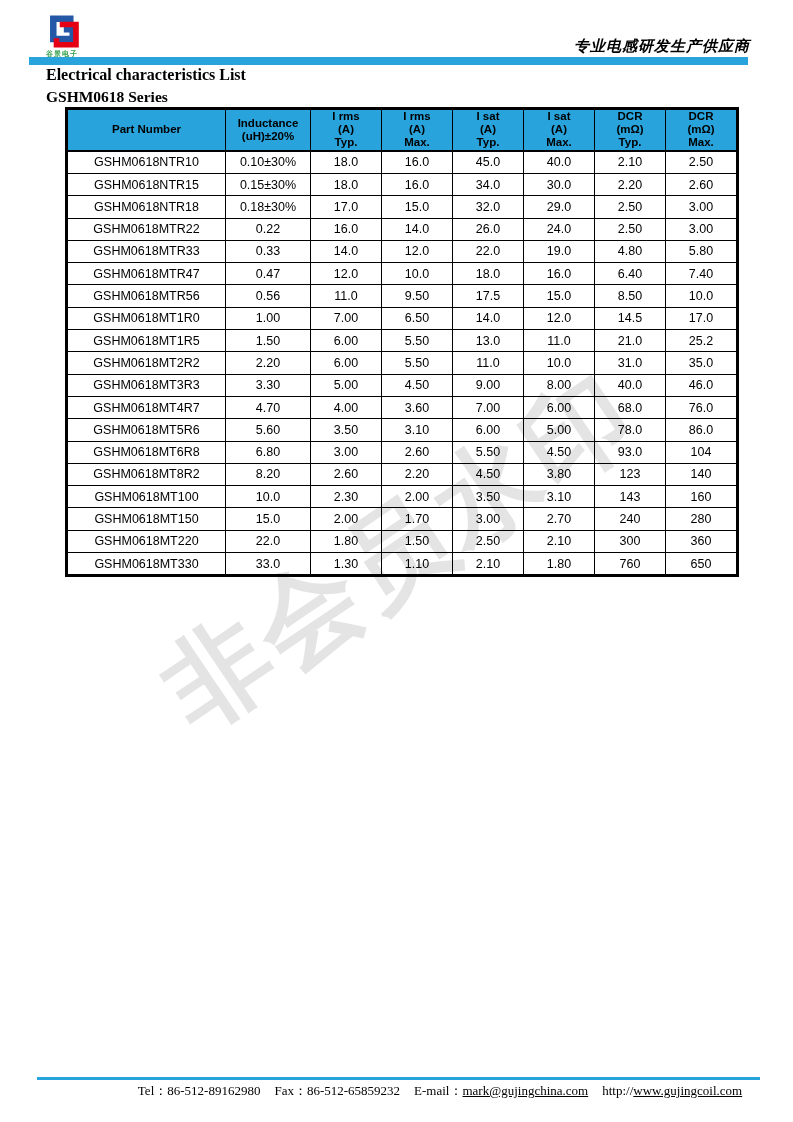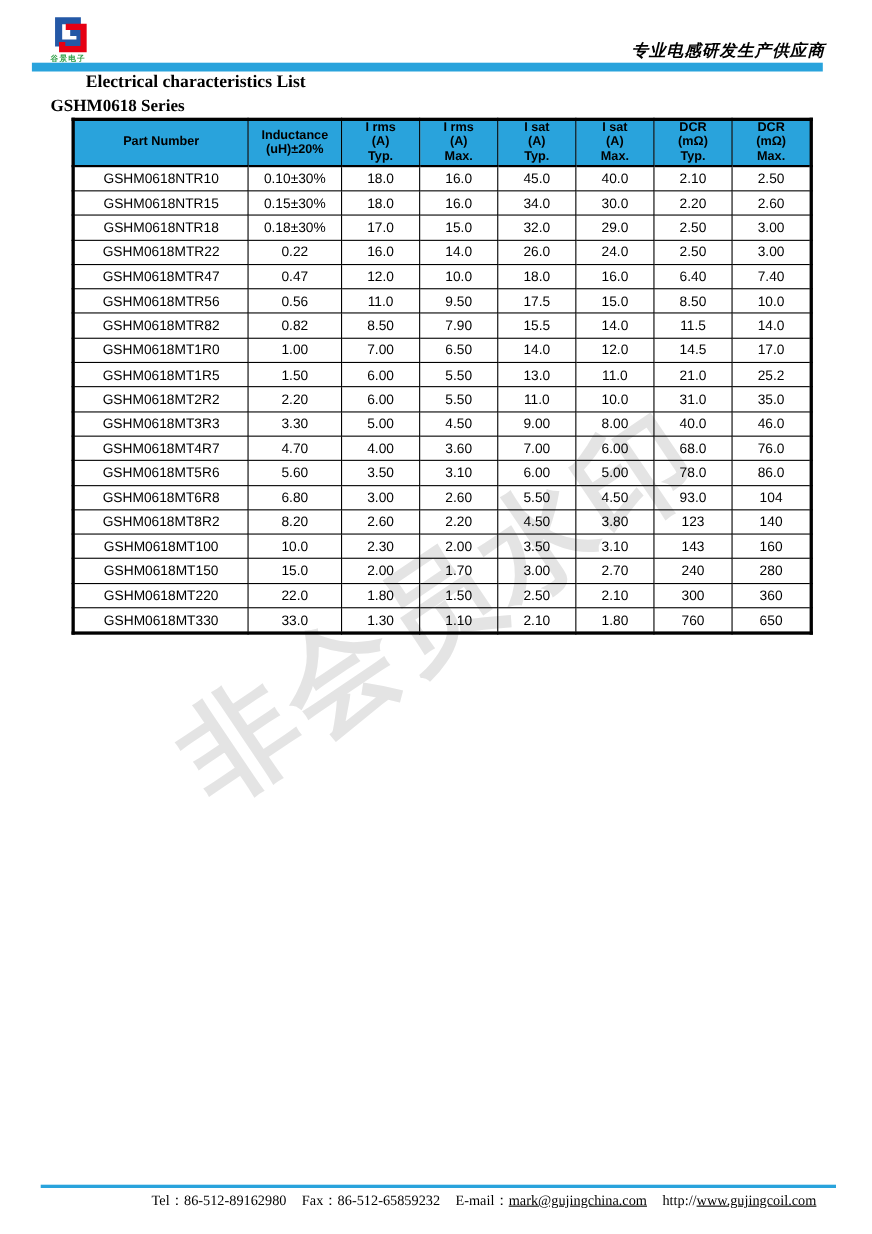--- a/index.html
+++ b/index.html
@@ -22,21 +22,20 @@
     font-family:"Liberation Sans", sans-serif; white-space:nowrap;font-style:italic;
   }
   .blue-bar {
     position:absolute; left:29px; top:57px; width:719px; height:8px;
     background:var(--accent_blue); z-index:2;
   }
   .doc-title {
     position:absolute; left:46px; top:66px; z-index:2;
     font-family:"Liberation Serif", serif; font-weight:bold; font-size:16px; color:#000;
     white-space:nowrap;
-    margin-left:32px;
   }
   .doc-series {
     position:absolute; left:46px; top:88px; z-index:2;
     font-family:"Liberation Serif", serif; font-weight:bold; font-size:15.5px; color:#000;
     white-space:nowrap;
   }
 
   
   .watermark {
     position:absolute; left:400px; top:553px; z-index:0;
@@ -186,50 +185,50 @@
           <td>GSHM0618MTR22</td>
           <td>0.22</td>
           <td>16.0</td>
           <td>14.0</td>
           <td>26.0</td>
           <td>24.0</td>
           <td>2.50</td>
           <td>3.00</td>
         </tr>
         <tr>
+          <td>GSHM0618MTR33</td>
+          <td>0.33</td>
+          <td>14.0</td>
+          <td>12.0</td>
+          <td>22.0</td>
+          <td>19.0</td>
+          <td>4.80</td>
+          <td>5.80</td>
+        </tr>
+        <tr>
           <td>GSHM0618MTR47</td>
           <td>0.47</td>
           <td>12.0</td>
           <td>10.0</td>
           <td>18.0</td>
           <td>16.0</td>
           <td>6.40</td>
           <td>7.40</td>
         </tr>
         <tr>
           <td>GSHM0618MTR56</td>
           <td>0.56</td>
           <td>11.0</td>
           <td>9.50</td>
           <td>17.5</td>
           <td>15.0</td>
           <td>8.50</td>
           <td>10.0</td>
         </tr>
         <tr>
-          <td>GSHM0618MTR82</td>
-          <td>0.82</td>
-          <td>8.50</td>
-          <td>7.90</td>
-          <td>15.5</td>
-          <td>14.0</td>
-          <td>11.5</td>
-          <td>14.0</td>
-        </tr>
-        <tr>
           <td>GSHM0618MT1R0</td>
           <td>1.00</td>
           <td>7.00</td>
           <td>6.50</td>
           <td>14.0</td>
           <td>12.0</td>
           <td>14.5</td>
           <td>17.0</td>
         </tr>
         <tr>

